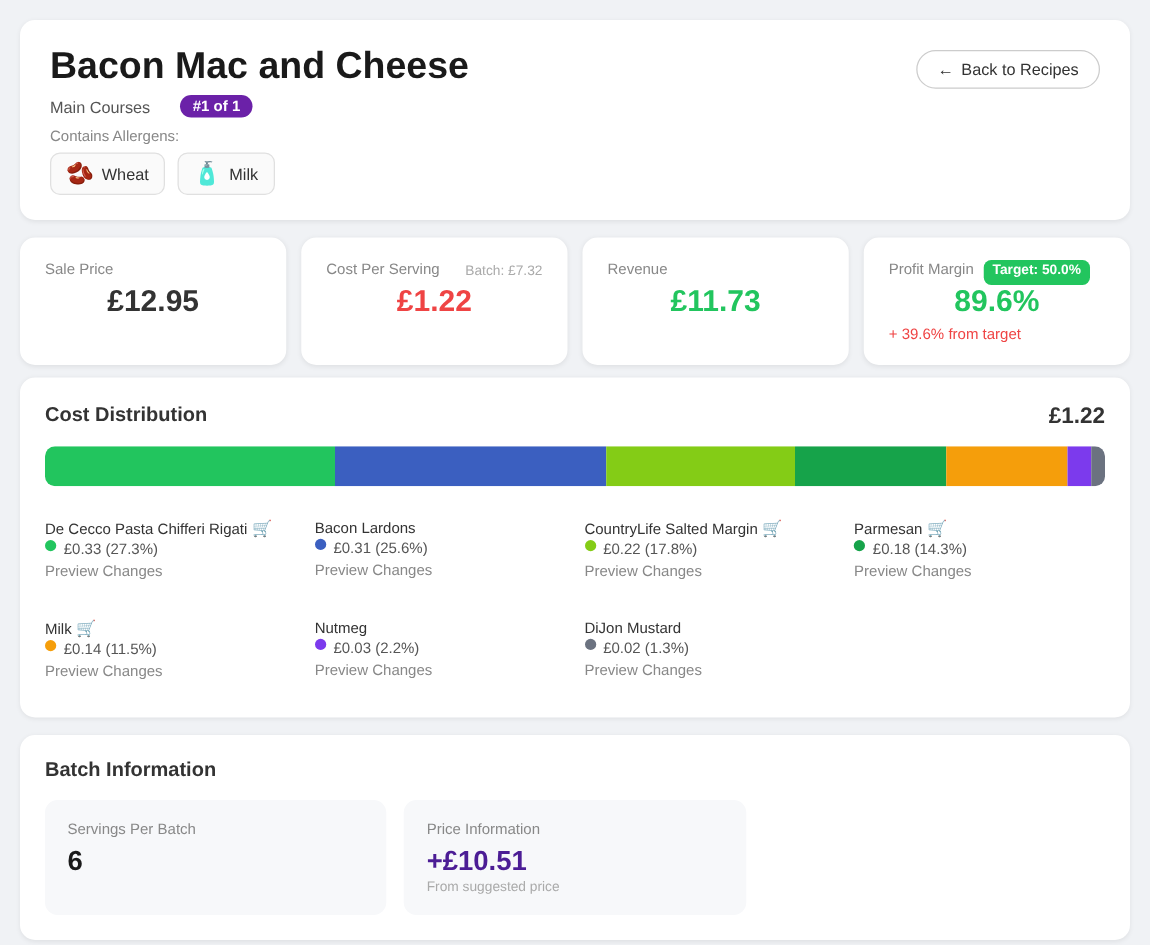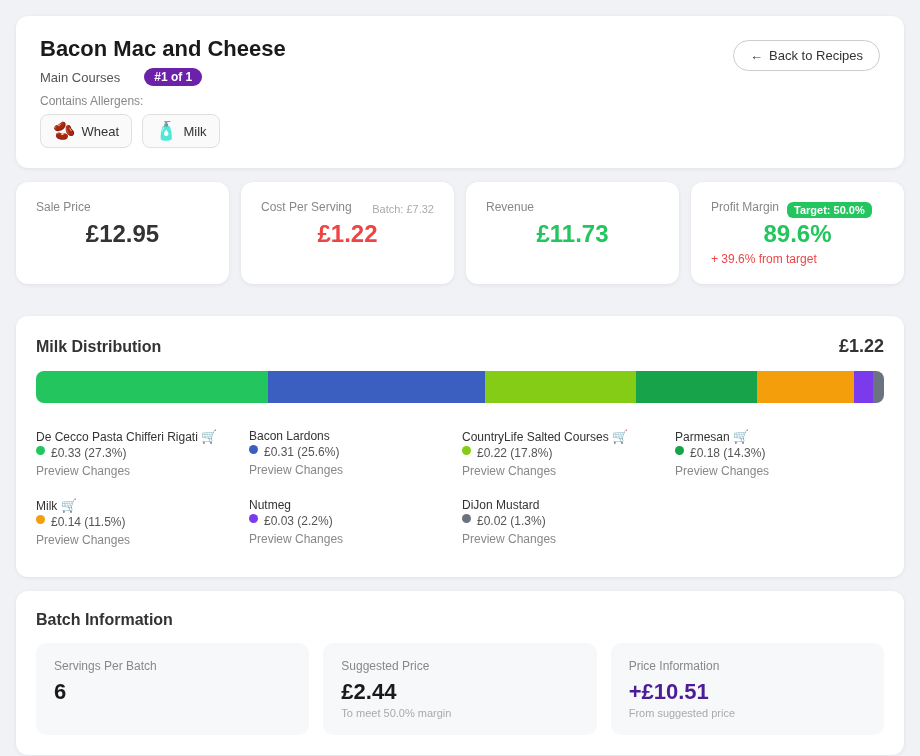--- a/index.html
+++ b/index.html
@@ -4,52 +4,52 @@
   <style>
     * { box-sizing: border-box; margin: 0; padding: 0; }
     body { font-family: -apple-system, BlinkMacSystemFont, 'Segoe UI', sans-serif; background: #f0f2f5; color: #333; font-size: 14px; }
 
     .page { padding: 16px; max-width: 920px; margin: 0 auto; }
 
     .card { background: #fff; border-radius: 12px; padding: 20px; margin-bottom: 14px; box-shadow: 0 1px 4px rgba(0,0,0,0.07); }
 
     
     .header-card { padding: 20px 24px 20px 24px; }
-    .recipe-title { font-size: 22px; font-weight: 700; color: #1a1a1a; margin-bottom: 6px; }
+    .recipe-title { font-size: 30px; font-weight: 700; color: #1a1a1a; margin-bottom: 6px; }
     .header-meta { display: flex; align-items: center; gap: 24px; margin-bottom: 8px; }
     .category-label { font-size: 13px; color: #555; }
     .badge-purple { background: #6b21a8; color: #fff; border-radius: 20px; padding: 2px 10px; font-size: 12px; font-weight: 600; }
     .allergens-label { font-size: 12px; color: #888; margin-bottom: 6px; }
     .allergen-tags { display: flex; gap: 10px; }
     .allergen-tag { display: flex; align-items: center; gap: 6px; border: 1.5px solid #e0e0e0; border-radius: 8px; padding: 5px 12px; font-size: 13px; color: #333; background: #fafafa; }
     .allergen-icon { font-size: 18px; }
 
     .back-btn { display: flex; align-items: center; gap: 6px; border: 1.5px solid #ccc; background: #fff; border-radius: 20px; padding: 7px 16px; font-size: 13px; color: #333; cursor: pointer; float: right; margin-top: 4px; }
 
     
-    .stats-row { display: grid; grid-template-columns: 1fr 1fr 1fr 1fr; gap: 12px; margin-bottom: 32px; }
+    .stats-row { display: grid; grid-template-columns: 1fr 1fr 1fr 1fr; gap: 12px; margin-bottom: 10px; }
     .stat-card { background: #fff; border-radius: 12px; padding: 18px 20px; box-shadow: 0 1px 4px rgba(0,0,0,0.07); }
     .stat-label { font-size: 12px; color: #888; margin-bottom: 6px; }
     .stat-value { font-size: 24px; font-weight: 700; text-align: center; }
     .stat-value.green { color: #22c55e; }
     .stat-value.red { color: #ef4444; }
     .stat-subtitle { font-size: 11px; color: #aaa; margin-bottom: 2px; }
     .stat-delta { font-size: 12px; color: #ef4444; margin-top: 4px; }
     .target-badge { background: #22c55e; color: #fff; border-radius: 6px; padding: 2px 7px; font-size: 11px; font-weight: 600; margin-left: 8px; }
-    .stat-label-row { display: flex; align-items: center; }
+    .stat-label-row { display: flex; }
 
     
     .section-header { display: flex; justify-content: space-between; align-items: center; margin-bottom: 14px; }
     .section-title { font-size: 16px; font-weight: 700; }
     .section-total { font-size: 18px; font-weight: 700; }
 
     .bar-chart { display: flex; border-radius: 8px; overflow: hidden; height: 32px; margin-bottom: 20px; }
     .bar-segment { height: 100%; }
 
-    .ingredients-grid { display: grid; grid-template-columns: 1fr 1fr 1fr 1fr; gap: 4px; }
+    .ingredients-grid { display: grid; grid-template-columns: 1fr 1fr 1fr 1fr; gap: 15px; }
     .ingredient-item { padding: 6px 10px 10px 0; }
     .ingredient-name { font-size: 12px; color: #333; font-weight: 500; margin-bottom: 2px; display: flex; align-items: center; gap: 4px; }
     .ingredient-cost { font-size: 12px; color: #555; margin-bottom: 4px; display: flex; align-items: flex-start; gap: 6px; }
     .dot { width: 9px; height: 9px; border-radius: 50%; display: inline-block; flex-shrink: 0; }
     .preview-link { font-size: 12px; color: #888; cursor: pointer; }
     .ingredient-icon { font-size: 13px; }
 
     
     .batch-grid { display: grid; grid-template-columns: 1fr 1fr 1fr; gap: 14px; margin-top: 14px; }
     .batch-stat-card { background: #f7f8fa; border-radius: 10px; padding: 16px 18px; }
@@ -107,21 +107,21 @@
         <span class="stat-label">Profit Margin</span>
         <span class="target-badge">Target: 50.0%</span>
       </div>
       <div class="stat-value green">89.6%</div>
       <div class="stat-delta">+ 39.6% from target</div>
     </div>
   </div>
 
   <div class="card">
     <div class="section-header">
-      <div class="section-title">Milk Distribution</div>
+      <div class="section-title">Cost Distribution</div>
       <div class="section-total">£1.22</div>
     </div>
 
     <div class="bar-chart">
       <div class="bar-segment" style="width:27.3%;background:#22c55e;"></div>
       <div class="bar-segment" style="width:25.6%;background:#3b5fc0;"></div>
       <div class="bar-segment" style="width:17.8%;background:#84cc16;"></div>
       <div class="bar-segment" style="width:14.3%;background:#16a34a;"></div>
       <div class="bar-segment" style="width:11.5%;background:#f59e0b;"></div>
       <div class="bar-segment" style="width:2.2%;background:#7c3aed;"></div>
@@ -146,21 +146,21 @@
           <span>Bacon Lardons</span>
         </div>
         <div class="ingredient-cost">
           <span class="dot" style="background:#3b5fc0;"></span>
           <span>£0.31 (25.6%)</span>
         </div>
         <div class="preview-link">Preview Changes</div>
       </div>
       <div class="ingredient-item">
         <div class="ingredient-name">
-          <span>CountryLife Salted Courses</span>
+          <span>CountryLife Salted Margin</span>
           <span class="ingredient-icon">🛒</span>
         </div>
         <div class="ingredient-cost">
           <span class="dot" style="background:#84cc16;"></span>
           <span>£0.22 (17.8%)</span>
         </div>
         <div class="preview-link">Preview Changes</div>
       </div>
       <div class="ingredient-item">
         <div class="ingredient-name">
@@ -209,25 +209,20 @@
   </div>
 
   <div class="card">
     <div class="section-title">Batch Information</div>
     <div class="batch-grid">
       <div class="batch-stat-card">
         <div class="batch-stat-label">Servings Per Batch</div>
         <div class="batch-stat-value">6</div>
       </div>
       <div class="batch-stat-card">
-        <div class="batch-stat-label">Suggested Price</div>
-        <div class="batch-stat-value">£2.44</div>
-        <div class="batch-stat-note">To meet 50.0% margin</div>
-      </div>
-      <div class="batch-stat-card">
         <div class="batch-stat-label">Price Information</div>
         <div class="batch-stat-value green">+£10.51</div>
         <div class="batch-stat-note">From suggested price</div>
       </div>
     </div>
   </div>
 
 </div>
 
 </body></html>

